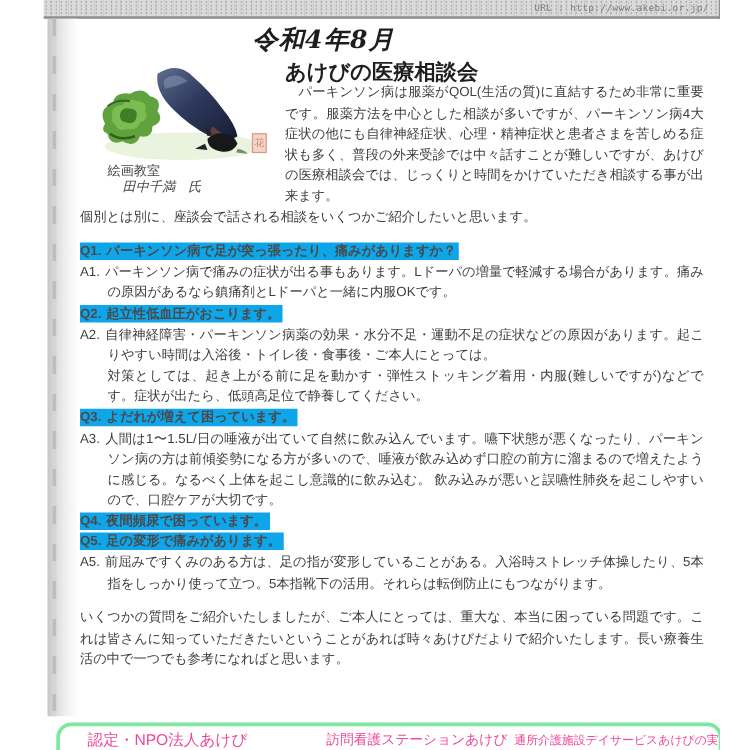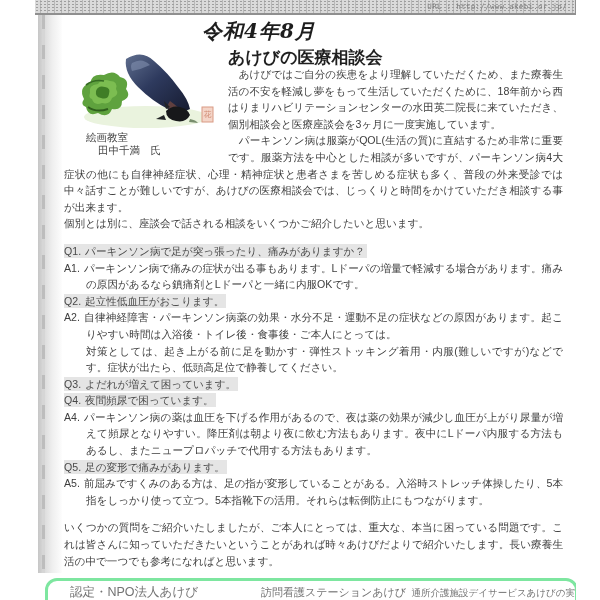--- a/index.html
+++ b/index.html
@@ -23,43 +23,43 @@
 
   .content{position:absolute;left:64px;right:13px;top:18px;}
 
   .date-title{margin:0 0 4px 138px;font-family:"DejaVu Serif",serif;font-style:italic;
     font-weight:bold;font-size:20px;color:#1d1d1d;letter-spacing:1px;}
 
   .article{font-size:10.6px;line-height:16.6px;text-align:justify;}
   .art-figure{float:left;width:142px;margin:-4px 12px 0 10px;}
   .art-figure svg{display:block;}
   .art-caption{font-size:10.5px;line-height:13px;color:#454545;padding-left:12px;}
-  .art-caption .artist{padding-left:12px;}
+  .art-caption .artist{padding-left:12px;font-style:italic;}
 
   .article h2{margin:0;font-size:17px;line-height:17px;color:#1f1f1f;font-weight:bold;}
   .article p{margin:0;}
 
   .qa{font-size:10.6px;line-height:16.6px;margin-top:11px;text-align:justify;}
   .q-line{color:#4a4a4a;}
-  .q-line .hl{background:#e5e5e5;padding:1px 2px 1px 0;}
+  .q-line .hl{background:#0ea5e9;padding:1px 2px 1px 0;font-weight:bold;}
   .q-line .qlabel{margin-right:4px;}
   .a-par{padding-left:22px;text-indent:-22px;color:#3d3d3d;}
   .a-par .alabel{margin-right:4px;}
   .a-cont{padding-left:22px;}
 
   .closing{margin:11px 0 0 0;font-size:10.6px;line-height:16.6px;text-align:justify;}
 
   
   .footerbox{position:absolute;left:45px;top:578px;width:533px;height:46px;
     border:3px solid #7ee6a0;border-radius:12px;background:#fff;
     display:flex;align-items:flex-start;padding:4px 0 0 22px;box-sizing:border-box;}
   .fcol1{width:213px;}
   .fcol2{width:168px;}
   .fcol3{flex:1;}
-  .fname{font-size:12.5px;color:#737373;line-height:15px;white-space:nowrap;}
+  .fname{font-size:12.5px;color:#ec4899;line-height:15px;white-space:nowrap;}
   .fcol2 .fname{font-size:11px;}
   .fcol3 .fname{font-size:9.5px;}
 </style>
 </head>
 <body>
 
 <div class="page">
 
   <div class="scanbar">
     <span class="url">URL : http://www.akebi.or.jp/</span>
@@ -108,38 +108,37 @@
             <text x="133.5" y="68" font-size="8" fill="#cf8a72" text-anchor="middle">花</text>
           </g>
         </svg>
         <figcaption class="art-caption">
           <div class="school">絵画教室</div>
           <div class="artist">田中千満　氏</div>
         </figcaption>
       </figure>
 
       <h2>あけびの医療相談会</h2>
-      <p>　あけびではご自分の疾患をより理解していただくため、また療養生活の不安を軽減し夢をもって生活していただくために、18年前から西はりまリハビリテーションセンターの水田英二院長に来ていただき、個別相談会と医療座談会を3ヶ月に一度実施しています。</p>
       <p>　パーキンソン病は服薬がQOL(生活の質)に直結するため非常に重要です。服薬方法を中心とした相談が多いですが、パーキンソン病4大症状の他にも自律神経症状、心理・精神症状と患者さまを苦しめる症状も多く、普段の外来受診では中々話すことが難しいですが、あけびの医療相談会では、じっくりと時間をかけていただき相談する事が出来ます。</p>
       <p>個別とは別に、座談会で話される相談をいくつかご紹介したいと思います。</p>
     </div>
 
     <div class="qa">
 
       <div class="q-line"><span class="hl"><span class="qlabel">Q1.</span><span>パーキンソン病で足が突っ張ったり、痛みがありますか？</span></span></div>
       <div class="a-par"><span class="alabel">A1.</span><span>パーキンソン病で痛みの症状が出る事もあります。Lドーパの増量で軽減する場合があります。痛みの原因があるなら鎮痛剤とLドーパと一緒に内服OKです。</span></div>
 
       <div class="q-line"><span class="hl"><span class="qlabel">Q2.</span><span>起立性低血圧がおこります。</span></span></div>
       <div class="a-par"><span class="alabel">A2.</span><span>自律神経障害・パーキンソン病薬の効果・水分不足・運動不足の症状などの原因があります。起こりやすい時間は入浴後・トイレ後・食事後・ご本人にとっては。</span></div>
       <div class="a-cont">対策としては、起き上がる前に足を動かす・弾性ストッキング着用・内服(難しいですが)などです。症状が出たら、低頭高足位で静養してください。</div>
 
       <div class="q-line"><span class="hl"><span class="qlabel">Q3.</span><span>よだれが増えて困っています。</span></span></div>
+      <div class="a-par"><span class="alabel">A3.</span><span>人間は1〜1.5L/日の唾液が出ていて自然に飲み込んでいます。嚥下状態が悪くなったり、パーキンソン病の方は前傾姿勢になる方が多いので、唾液が飲み込めず口腔の前方に溜まるので増えたように感じる。なるべく上体を起こし意識的に飲み込む。 飲み込みが悪いと誤嚥性肺炎を起こしやすいので、口腔ケアが大切です。</span></div>
 
       <div class="q-line"><span class="hl"><span class="qlabel">Q4.</span><span>夜間頻尿で困っています。</span></span></div>
-      <div class="a-par"><span class="alabel">A4.</span><span>パーキンソン病の薬は血圧を下げる作用があるので、夜は薬の効果が減少し血圧が上がり尿量が増えて頻尿となりやすい。降圧剤は朝より夜に飲む方法もあります。夜中にLドーパ内服する方法もあるし、またニュープロパッチで代用する方法もあります。</span></div>
 
       <div class="q-line"><span class="hl"><span class="qlabel">Q5.</span><span>足の変形で痛みがあります。</span></span></div>
       <div class="a-par"><span class="alabel">A5.</span><span>前屈みですくみのある方は、足の指が変形していることがある。入浴時ストレッチ体操したり、5本指をしっかり使って立つ。5本指靴下の活用。それらは転倒防止にもつながります。</span></div>
 
     </div>
 
     <p class="closing"><span>いくつかの質問をご紹介いたしましたが、ご本人にとっては、重大な、本当に困っている問題です。これは皆さんに知っていただきたいということがあれば時々あけびだよりで紹介いたします。長い療養生活の中で一つでも参考になればと思います。</span></p>
 
   </div>
 

